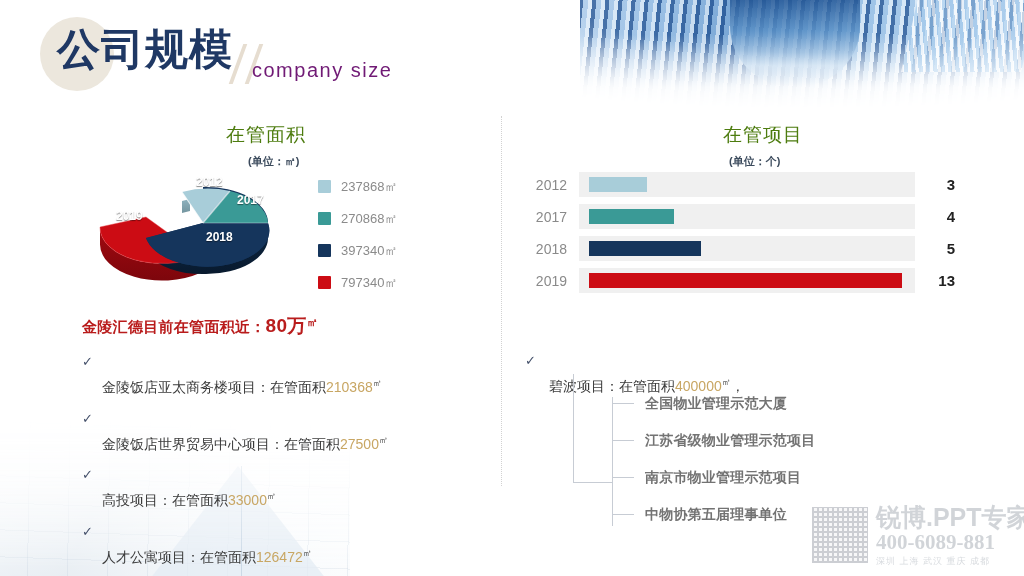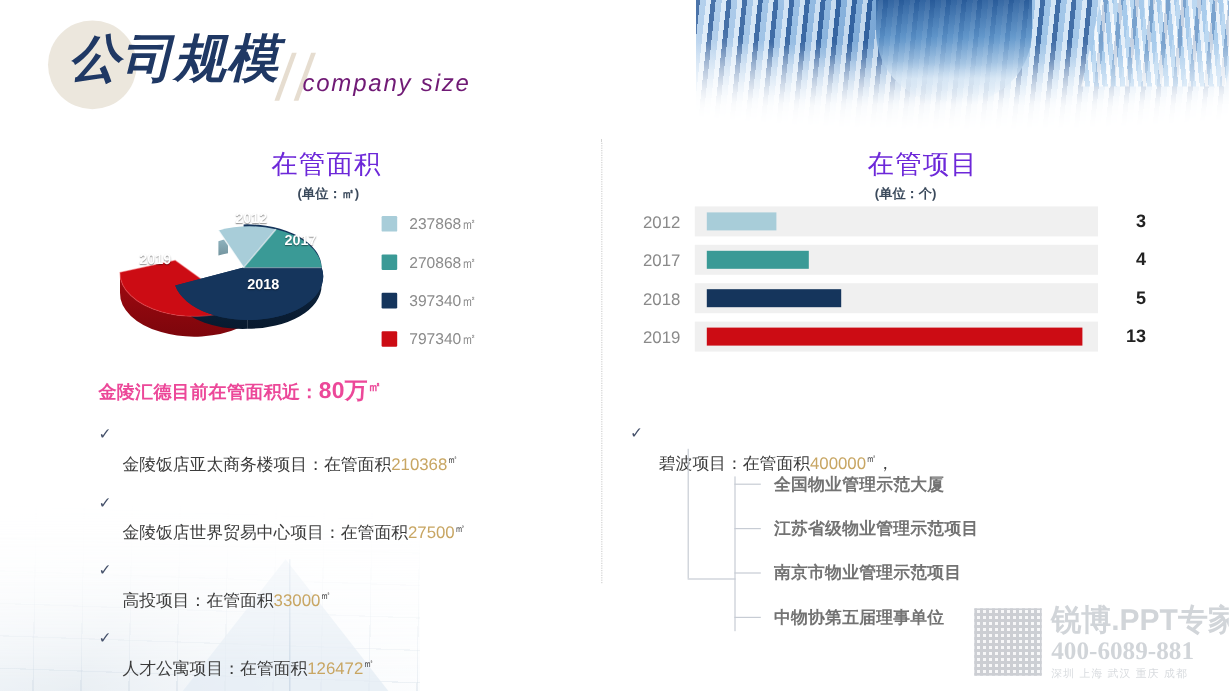--- a/index.html
+++ b/index.html
@@ -51,21 +51,21 @@
     position:absolute;right:20px;bottom:0;width:0;height:0;
     border-left:92px solid transparent;border-right:92px solid transparent;
     border-bottom:118px solid rgba(205,220,235,.75);
   }
   #bg-building-bottom .pyramid-edge{
     position:absolute;right:108px;bottom:0;width:1px;height:118px;
     background:rgba(140,170,200,.7);
   }
 
   
-  #header{position:absolute;left:0;top:0;width:100%;height:110px;font-style:italic;}
+  #header{position:absolute;left:0;top:0;width:100%;height:110px;}
   #header-circle{
     position:absolute;left:40px;top:17px;width:74px;height:74px;border-radius:50%;
     background:#ece7dd;
   }
   #page-title{
     position:absolute;left:57px;top:28px;
     font-size:43px;font-weight:700;color:#1f3864;letter-spacing:1px;
     line-height:1;white-space:nowrap;
   }
   #title-slashes{
@@ -83,21 +83,21 @@
   }
 
   
   #center-divider{
     position:absolute;left:501px;top:116px;width:0;height:370px;
     border-left:1px dotted #d2d2d2;
   }
 
   
   .chart-title{
-    position:absolute;font-size:22px;color:#6d28d9;font-weight:400;
+    position:absolute;font-size:19px;color:#4d7c0f;font-weight:400;
     white-space:nowrap;letter-spacing:1px;
   }
   .chart-unit{
     position:absolute;font-size:11px;color:#3b4a5c;font-weight:700;
     white-space:nowrap;
   }
   #pie-title{left:226px;top:122px;}
   #pie-unit{left:248px;top:154px;}
   #bar-title{left:723px;top:122px;}
   #bar-unit{left:729px;top:154px;}
@@ -132,21 +132,21 @@
   }
   .bar-fill{position:absolute;left:10px;top:5px;height:15px;}
   .bar-val{
     width:30px;flex:0 0 auto;text-align:right;padding-left:10px;
     font-size:15px;font-weight:700;color:#222222;
   }
 
   
   #left-content{position:absolute;left:82px;top:313px;width:400px;}
   #left-headline{
-    font-size:15px;font-weight:700;color:#ec4899;white-space:nowrap;
+    font-size:15px;font-weight:700;color:#b91c1c;white-space:nowrap;
     letter-spacing:.3px;
   }
   #left-headline .big{font-size:19px;}
   #left-headline .sup{font-size:11px;vertical-align:super;}
   .bullet-row{display:flex;align-items:flex-start;margin-top:14px;}
   .bullet-check{
     flex:0 0 auto;width:20px;color:#44506a;font-size:13px;line-height:17px;
   }
   .bullet-text{
     font-size:14px;color:#3b3b3b;line-height:17px;white-space:nowrap;margin-top:22px;

